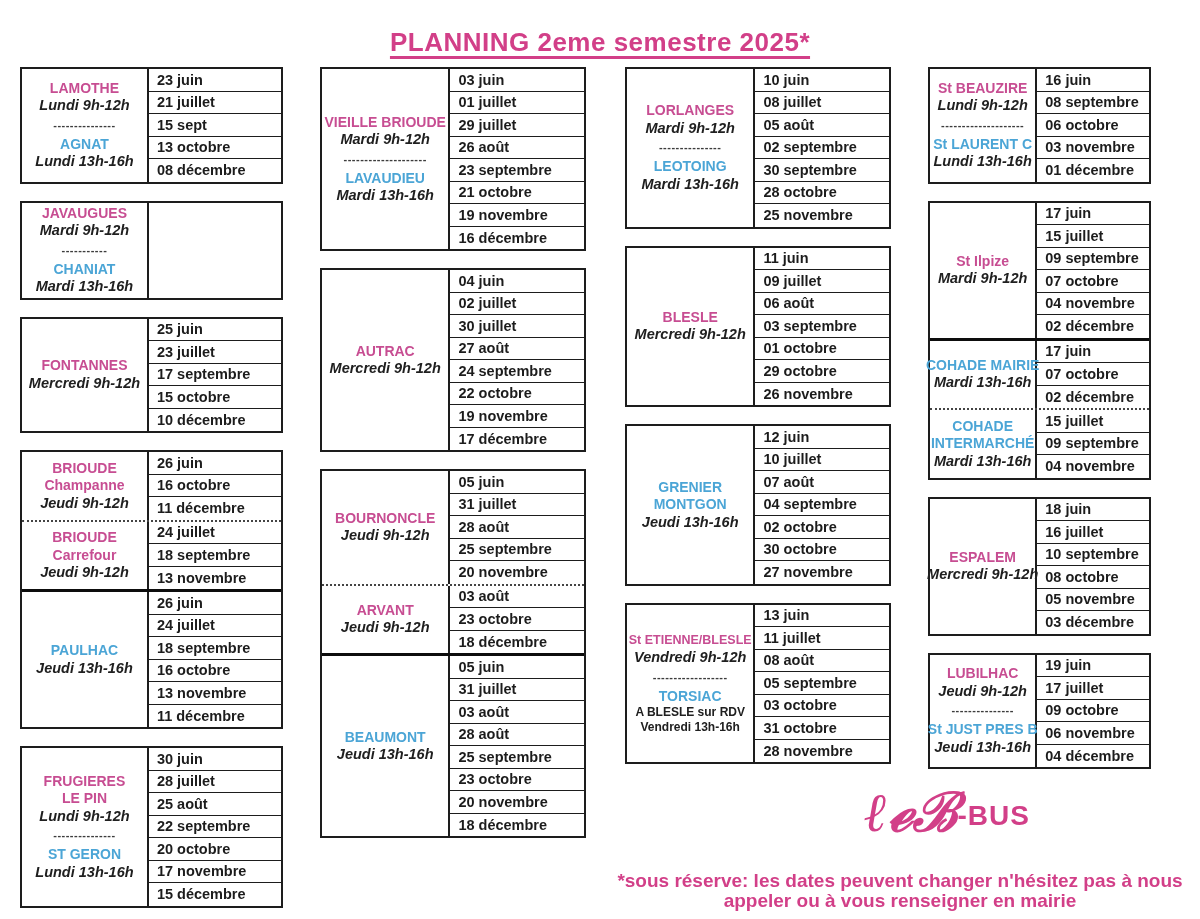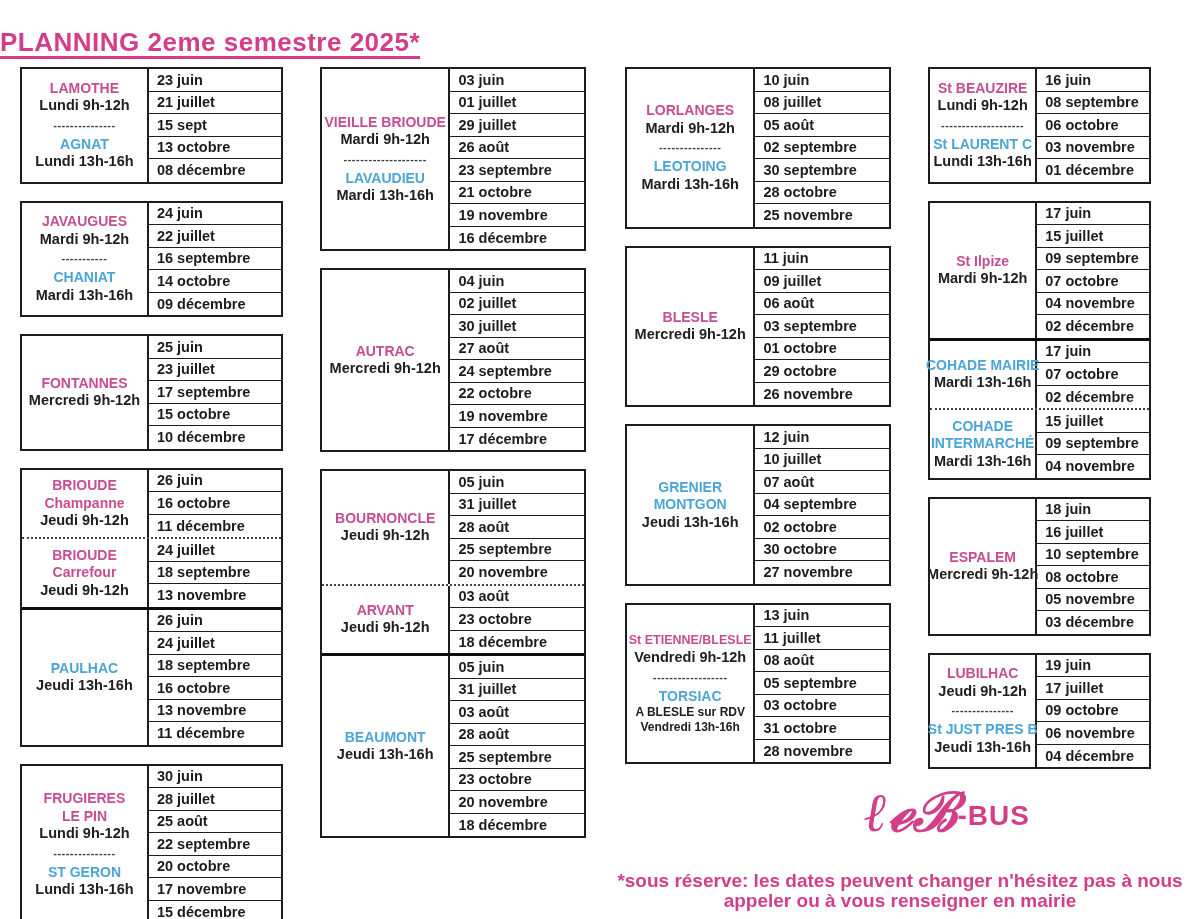--- a/index.html
+++ b/index.html
@@ -3,21 +3,21 @@
 <meta charset="utf-8">
 <style>
   html,body{margin:0;padding:0;}
   body{
     width:1200px;height:919px;background:#ffffff;
     font-family:"Liberation Sans","DejaVu Sans",sans-serif;
     overflow:hidden;position:relative;
   }
   .board{position:relative;width:1200px;height:919px;}
   .page-title{
-    position:absolute;top:10px;left:0;width:100%;text-align:left;
+    position:absolute;top:10px;left:0;width:100%;text-align:center;
     font-size:26px;font-weight:bold;color:#d23f88;
     text-decoration:underline;text-decoration-thickness:3px;text-underline-offset:5px;
     letter-spacing:.5px;
   }
   .column{position:absolute;top:67px;display:flex;flex-direction:column;}
   .col1{left:20px;width:263px;}
   .col2{left:320px;width:266px;}
   .col3{left:625px;width:266px;}
   .col4{left:928px;width:223px;}
   .schedule-table{
@@ -35,21 +35,21 @@
     display:flex;align-items:center;padding-left:8px;
     font-weight:bold;font-size:14.5px;color:#1c1c1c;white-space:nowrap;
   }
   .section .date-row:last-child{border-bottom:none;}
   .divider{height:0;border-top:3px solid #0d0d0d;}
   .divider.dotted{border-top:2px dotted #444;}
   .label-line{font-weight:bold;font-size:14px;line-height:17.5px;white-space:nowrap;}
   .label-line.pink{color:#c74d92;}
   .label-line.pink-sm{color:#c74d92;font-size:12.5px;}
   .label-line.blue{color:#4ba5d6;}
-  .label-line.time{color:#202020;font-size:14.5px;}
+  .label-line.time{color:#202020;font-size:14.5px;font-style:italic;}
   .label-line.dash{color:#3c3c3c;font-size:11px;letter-spacing:.5px;line-height:15px;margin:3px 0;}
   .label-line.note{color:#202020;font-size:12px;line-height:15px;}
   .logo{
     position:absolute;left:790px;top:782px;width:240px;text-align:right;
     color:#d23f88;white-space:nowrap;
   }
   .logo-script{
     font-family:"DejaVu Serif","Liberation Serif",serif;
     font-style:italic;font-weight:bold;font-size:54px;line-height:60px;
   }
@@ -87,27 +87,20 @@
           </div>
         </div>
         <div class="schedule-table">
           <div class="section">
             <div class="label-cell">
               <div class="label-line pink">JAVAUGUES</div>
               <div class="label-line time">Mardi 9h-12h</div>
               <div class="label-line dash">-----------</div>
               <div class="label-line blue">CHANIAT</div>
               <div class="label-line time">Mardi 13h-16h</div>
-            </div>
-            <div class="dates">
-              <div class="date-row">24 juin</div>
-              <div class="date-row">22 juillet</div>
-              <div class="date-row">16 septembre</div>
-              <div class="date-row">14 octobre</div>
-              <div class="date-row">09 décembre</div>
             </div>
           </div>
         </div>
         <div class="schedule-table">
           <div class="section">
             <div class="label-cell">
               <div class="label-line pink">FONTANNES</div>
               <div class="label-line time">Mercredi 9h-12h</div>
             </div>
             <div class="dates">

